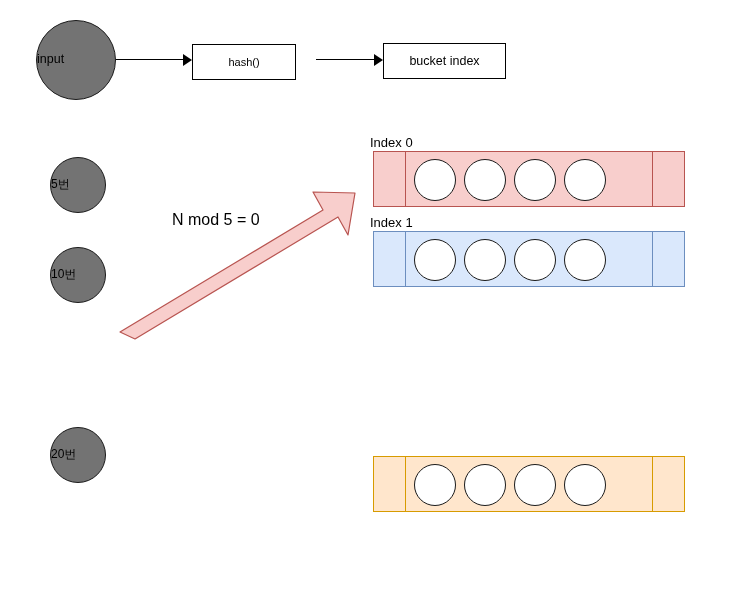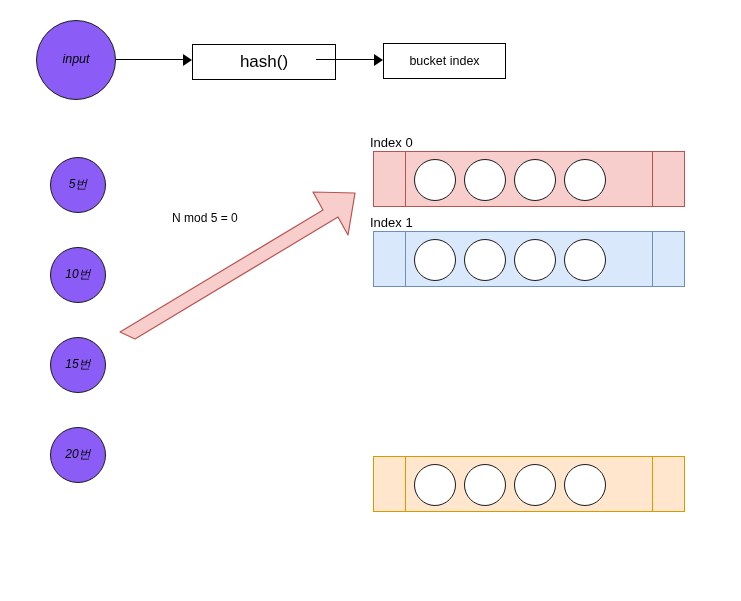--- a/index.html
+++ b/index.html
@@ -21,49 +21,48 @@
     left: 0; top: 0;
     width: 741px;
     height: 601px;
   }
 
   
   .node-circle {
     position: absolute;
     border: 1.3px solid #1a1a1a;
     border-radius: 50%;
-    background: #8b5cf6;
+    background: #737373;
+    box-sizing: border-box;
+    display: flex;
+    align-items: center;
+    justify-content: flex-start;
+    text-align: center;
+    line-height: 1.1;
+  }
+  .node-box {
+    position: absolute;
+    border: 1.4px solid #000000;
+    background: #ffffff;
     box-sizing: border-box;
     display: flex;
     align-items: center;
     justify-content: center;
     text-align: center;
-    line-height: 1.1;
-    font-style: italic;
-  }
-  .node-box {
-    position: absolute;
-    border: 1.4px solid #000000;
-    background: #ffffff;
-    box-sizing: border-box;
-    display: flex;
-    align-items: center;
-    justify-content: center;
-    text-align: center;
   }
 
   #input-circle {
     left: 36px; top: 20px;
     width: 80px; height: 80px;
     font-size: 12.5px;
   }
   #hash-box {
     left: 192px; top: 44px;
-    width: 144px; height: 36px;
-    font-size: 17px;
+    width: 104px; height: 36px;
+    font-size: 11px;
   }
   #bucket-index-box {
     left: 383px; top: 43px;
     width: 123px; height: 36px;
     font-size: 12.5px;
   }
 
   
   .flow-arrow { position: absolute; height: 12px; }
   .flow-arrow .shaft {
@@ -100,21 +99,21 @@
 
   
   #mod-arrow-svg {
     position: absolute;
     left: 105px; top: 180px;
     width: 255px; height: 165px;
   }
   #mod-arrow-label {
     position: absolute;
     left: 172px; top: 211px;
-    font-size: 12px;
+    font-size: 16px;
     white-space: nowrap;
   }
 
   
   .bucket-group { position: absolute; left: 369px; }
   .bucket-label {
     font-size: 13px;
     line-height: 14px;
     margin-bottom: 1px;
     padding-left: 1px;
@@ -181,23 +180,20 @@
 
   <div class="node-box" id="bucket-index-box">
     <span>bucket index</span>
   </div>
 
   <div class="node-circle key-circle" id="key-circle-0">
     <span>5번</span>
   </div>
   <div class="node-circle key-circle" id="key-circle-1">
     <span>10번</span>
-  </div>
-  <div class="node-circle key-circle" id="key-circle-2">
-    <span>15번</span>
   </div>
   <div class="node-circle key-circle" id="key-circle-3">
     <span>20번</span>
   </div>
 
   <svg id="mod-arrow-svg" viewBox="0 0 255 165">
     <polygon id="mod-arrow-poly" points="15,152 218,30 208,12 250,13 243,55 233,37 30,159" fill="#f8cecc" stroke="#b85450" stroke-width="1.2" stroke-linejoin="round"></polygon>
   </svg>
   <div id="mod-arrow-label">N mod 5 = 0</div>
 

